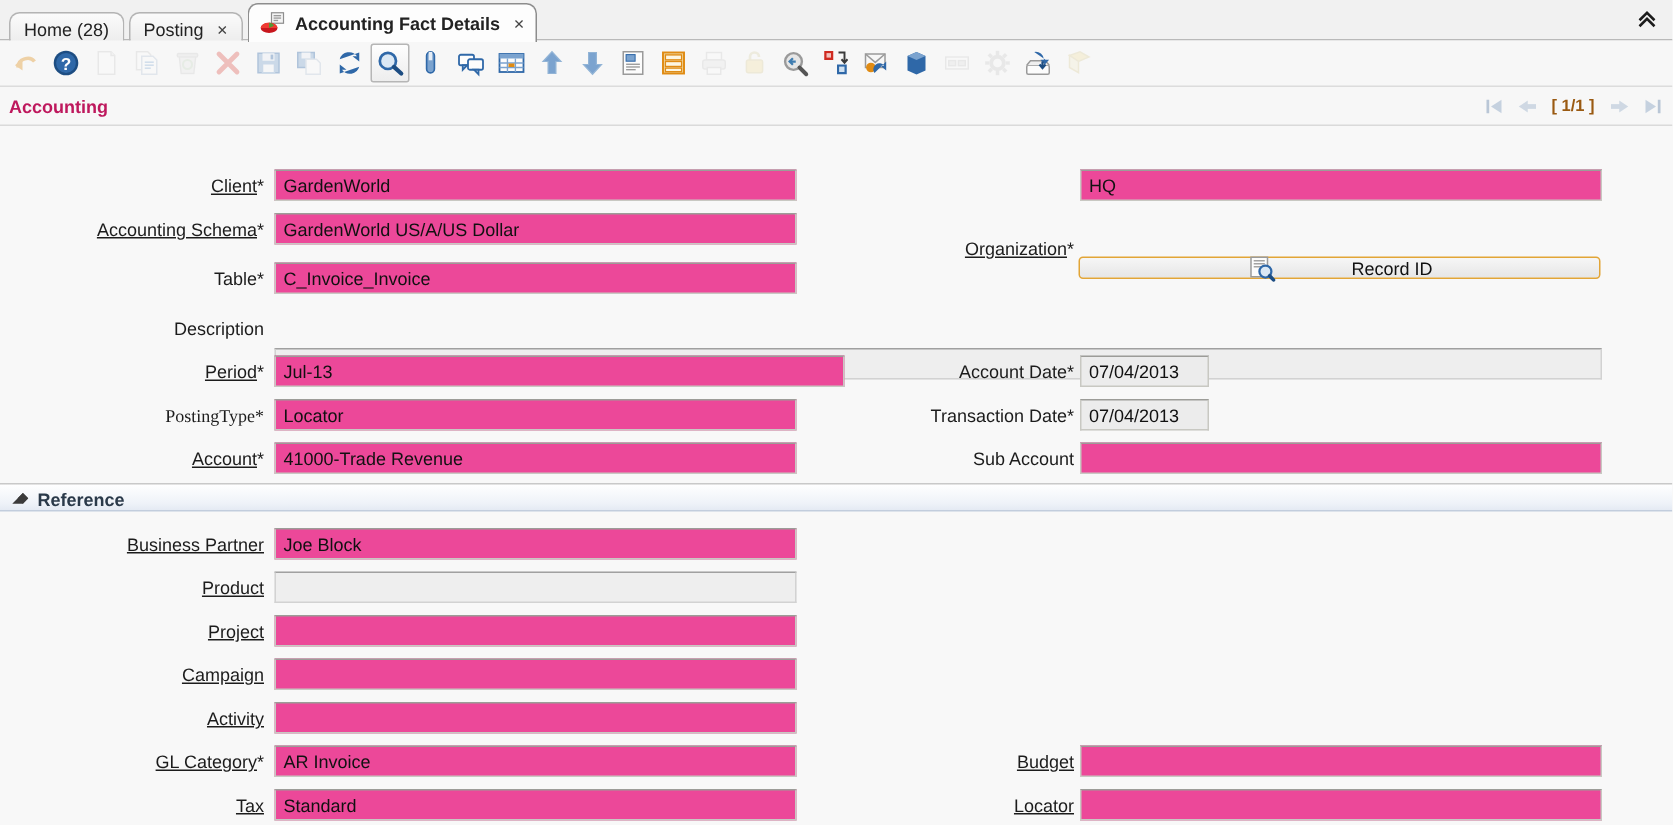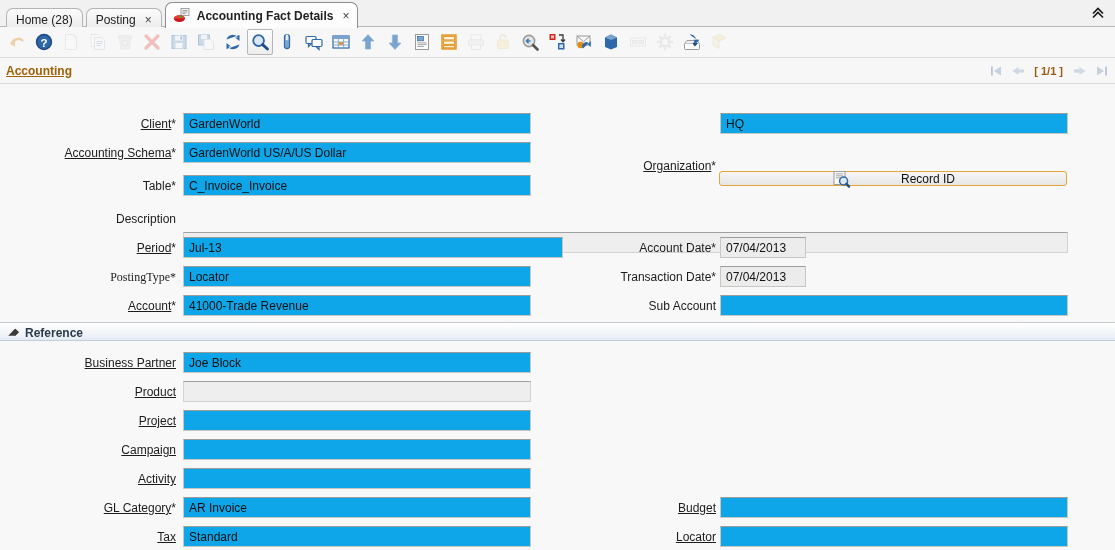--- a/index.html
+++ b/index.html
@@ -91,21 +91,21 @@
 
   
   .winhdr {
     position: absolute; top: 58px; left: 0; width: 1115px; height: 26px;
     background: #f7f7f7;
     border-bottom: 1px solid #dadada;
     box-sizing: border-box;
   }
   .winhdr-title {
     position: absolute; left: 6px; top: 6px;
-    font-weight: bold; font-size: 12px; color: #a16207; text-decoration: underline;
+    font-weight: bold; font-size: 12px; color: #be185d;
   }
   .nav {
     position: absolute; right: 4px; top: 4px;
     display: flex; align-items: center; gap: 2px;
   }
   .navbtn {
     width: 20px; height: 18px;
     display: flex; align-items: center; justify-content: center;
     cursor: pointer;
   }
@@ -123,21 +123,21 @@
   }
   .lbl {
     position: absolute; height: 22px; line-height: 22px;
     text-align: right; font-size: 12px; color: #1c1c1c;
     white-space: nowrap;
   }
   .lbl .u { text-decoration: underline; }
   .lbl .req { color: #222; }
   .fld {
     position: absolute; height: 21px; line-height: 20px;
-    background: #0ea5e9;
+    background: #ec4899;
     border: 1px solid #c8c8c2;
     border-top: 1px solid #9c9c98;
     box-sizing: border-box;
     padding: 0 5px;
     font-size: 12px;
     color: #111;
     white-space: nowrap; overflow: hidden;
     cursor: text;
   }
   .fld.light { background: #eeeeee; border-color: #d2d2d2; border-top-color: #a0a0a0; }

